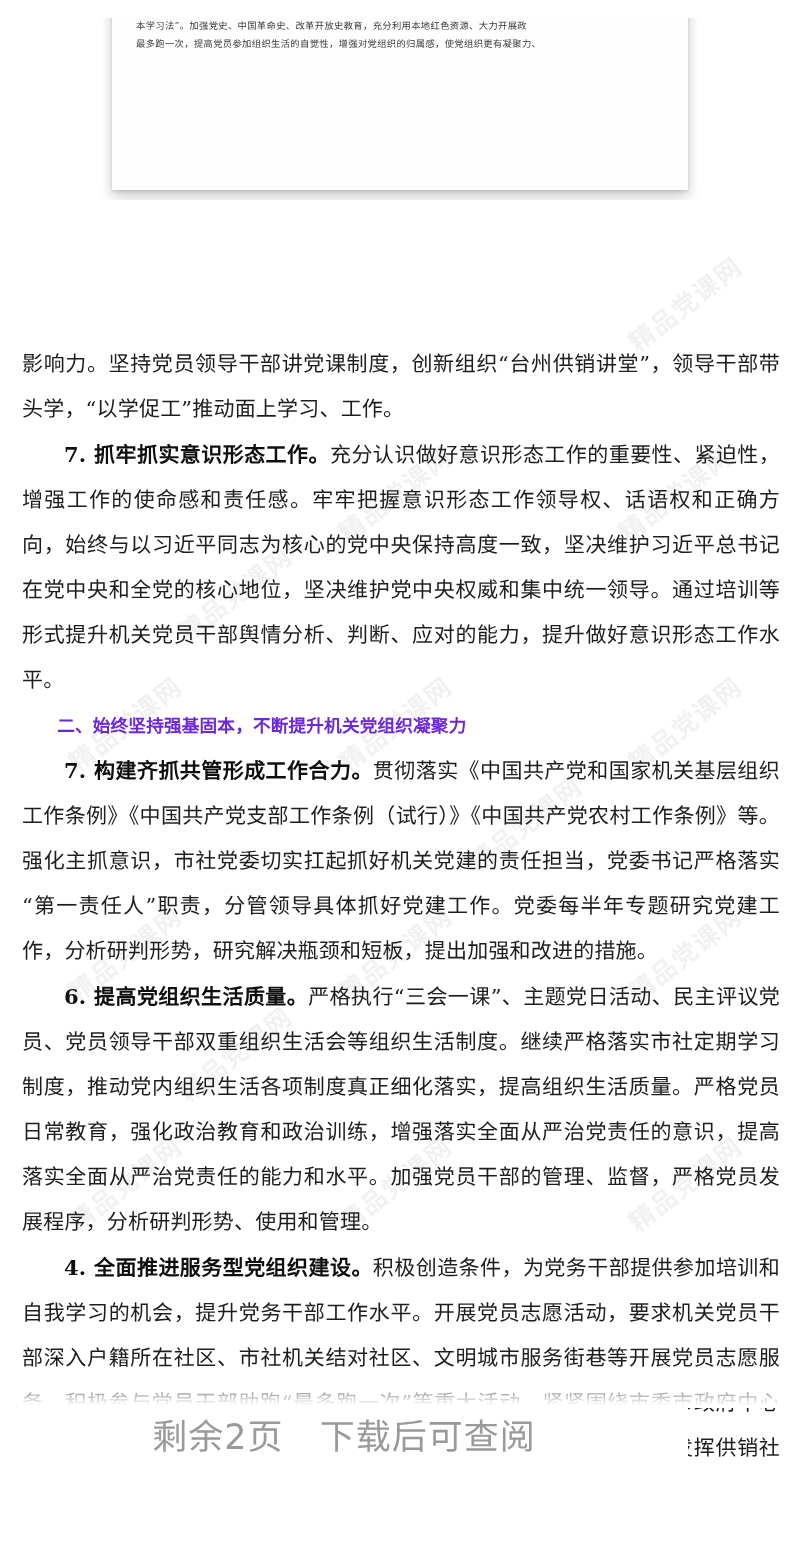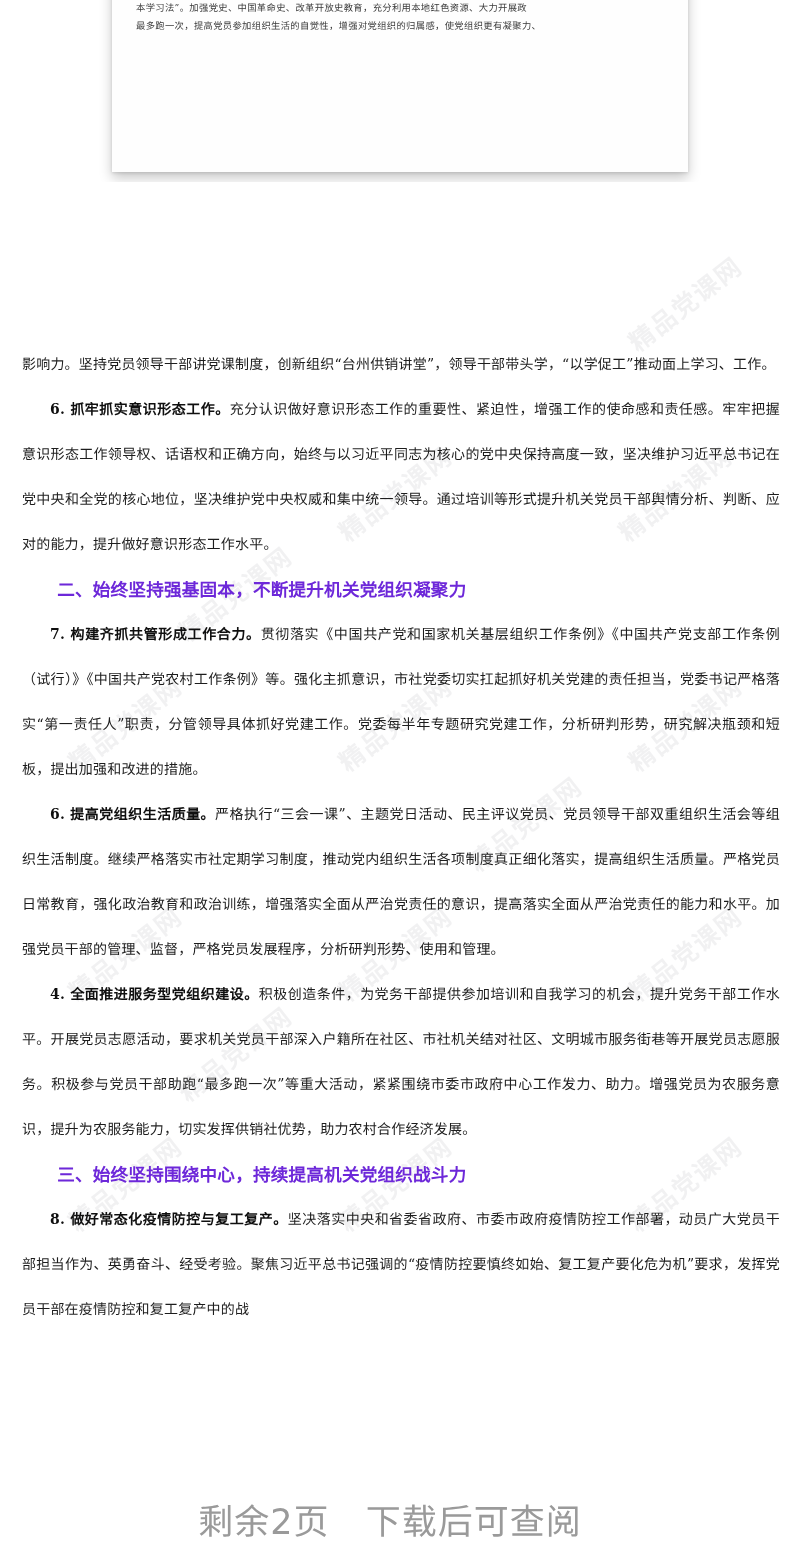--- a/index.html
+++ b/index.html
@@ -14,21 +14,21 @@
     font-family: "DejaVu Serif", "Liberation Serif", serif;
     color: #1a1a1a;
     overflow: hidden;
     position: relative;
   }
 
   
   .page-card-wrap {
     position: absolute;
     left: 0;
-    top: 0;
+    top: 18px;
     width: 800px;
     height: 182px;
     overflow: hidden;
   }
   .page-card {
     position: absolute;
     left: 112px;
     top: -60px;
     width: 576px;
     height: 232px;
@@ -93,21 +93,21 @@
     z-index: 2;
   }
   .doc-inner {
     position: absolute;
     left: 22px;
     top: 342px;
     width: 758px;
   }
   p.para {
     margin: 0;
-    font-size: 14px;
+    font-size: 21px;
     line-height: 45px;
     color: #1d1d1d;
     text-align: justify;
     text-justify: inter-ideograph;
     letter-spacing: 0.2px;
     font-family: "DejaVu Serif", "Liberation Serif", serif;
   }
   p.indent {
     text-indent: 2em;
   }
@@ -138,23 +138,22 @@
   }
   .footer {
     position: absolute;
     left: 0;
     top: 1408px;
     width: 688px;
     height: 136px;
     background: #ffffff;
     z-index: 6;
     display: flex;
-    align-items: flex-end;
+    align-items: flex-start;
     justify-content: center;
-    padding-left: 46px;
   }
   .footer-text {
     font-family: "DejaVu Sans", "Liberation Sans", sans-serif;
     font-size: 35px;
     color: #9a9a9a;
     letter-spacing: 1px;
     white-space: pre;
   }
 </style>
 </head>
@@ -188,21 +187,21 @@
 </div>
 
 <div class="doc-body">
   <div class="doc-inner">
 
     <p class="para">
       <span>影响力。坚持党员领导干部讲党课制度，创新组织“台州供销讲堂”，领导干部带头学，“以学促工”推动面上学习、工作。</span>
     </p>
 
     <p class="para indent">
-      <span class="lead">6. 抓牢抓实意识形态工作。</span><span>充分认识做好意识形态工作的重要性、紧迫性，增强工作的使命感和责任感。牢牢把握意识形态工作领导权、话语权和正确方向，始终与以习近平同志为核心的党中央保持高度一致，坚决维护习近平总书记在党中央和全党的核心地位，坚决维护党中央权威和集中统一领导。通过培训等形式提升机关党员干部舆情分析、判断、应对的能力，提升做好意识形态工作水平。</span>
+      <span class="lead">7. 抓牢抓实意识形态工作。</span><span>充分认识做好意识形态工作的重要性、紧迫性，增强工作的使命感和责任感。牢牢把握意识形态工作领导权、话语权和正确方向，始终与以习近平同志为核心的党中央保持高度一致，坚决维护习近平总书记在党中央和全党的核心地位，坚决维护党中央权威和集中统一领导。通过培训等形式提升机关党员干部舆情分析、判断、应对的能力，提升做好意识形态工作水平。</span>
     </p>
 
     <p class="heading">二、始终坚持强基固本，不断提升机关党组织凝聚力</p>
 
     <p class="para indent">
       <span class="lead">7. 构建齐抓共管形成工作合力。</span><span>贯彻落实《中国共产党和国家机关基层组织工作条例》《中国共产党支部工作条例（试行）》《中国共产党农村工作条例》等。强化主抓意识，市社党委切实扛起抓好机关党建的责任担当，党委书记严格落实“第一责任人”职责，分管领导具体抓好党建工作。党委每半年专题研究党建工作，分析研判形势，研究解决瓶颈和短板，提出加强和改进的措施。</span>
     </p>
 
     <p class="para indent">
       <span class="lead">6. 提高党组织生活质量。</span><span>严格执行“三会一课”、主题党日活动、民主评议党员、党员领导干部双重组织生活会等组织生活制度。继续严格落实市社定期学习制度，推动党内组织生活各项制度真正细化落实，提高组织生活质量。严格党员日常教育，强化政治教育和政治训练，增强落实全面从严治党责任的意识，提高落实全面从严治党责任的能力和水平。加强党员干部的管理、监督，严格党员发展程序，分析研判形势、使用和管理。</span>

